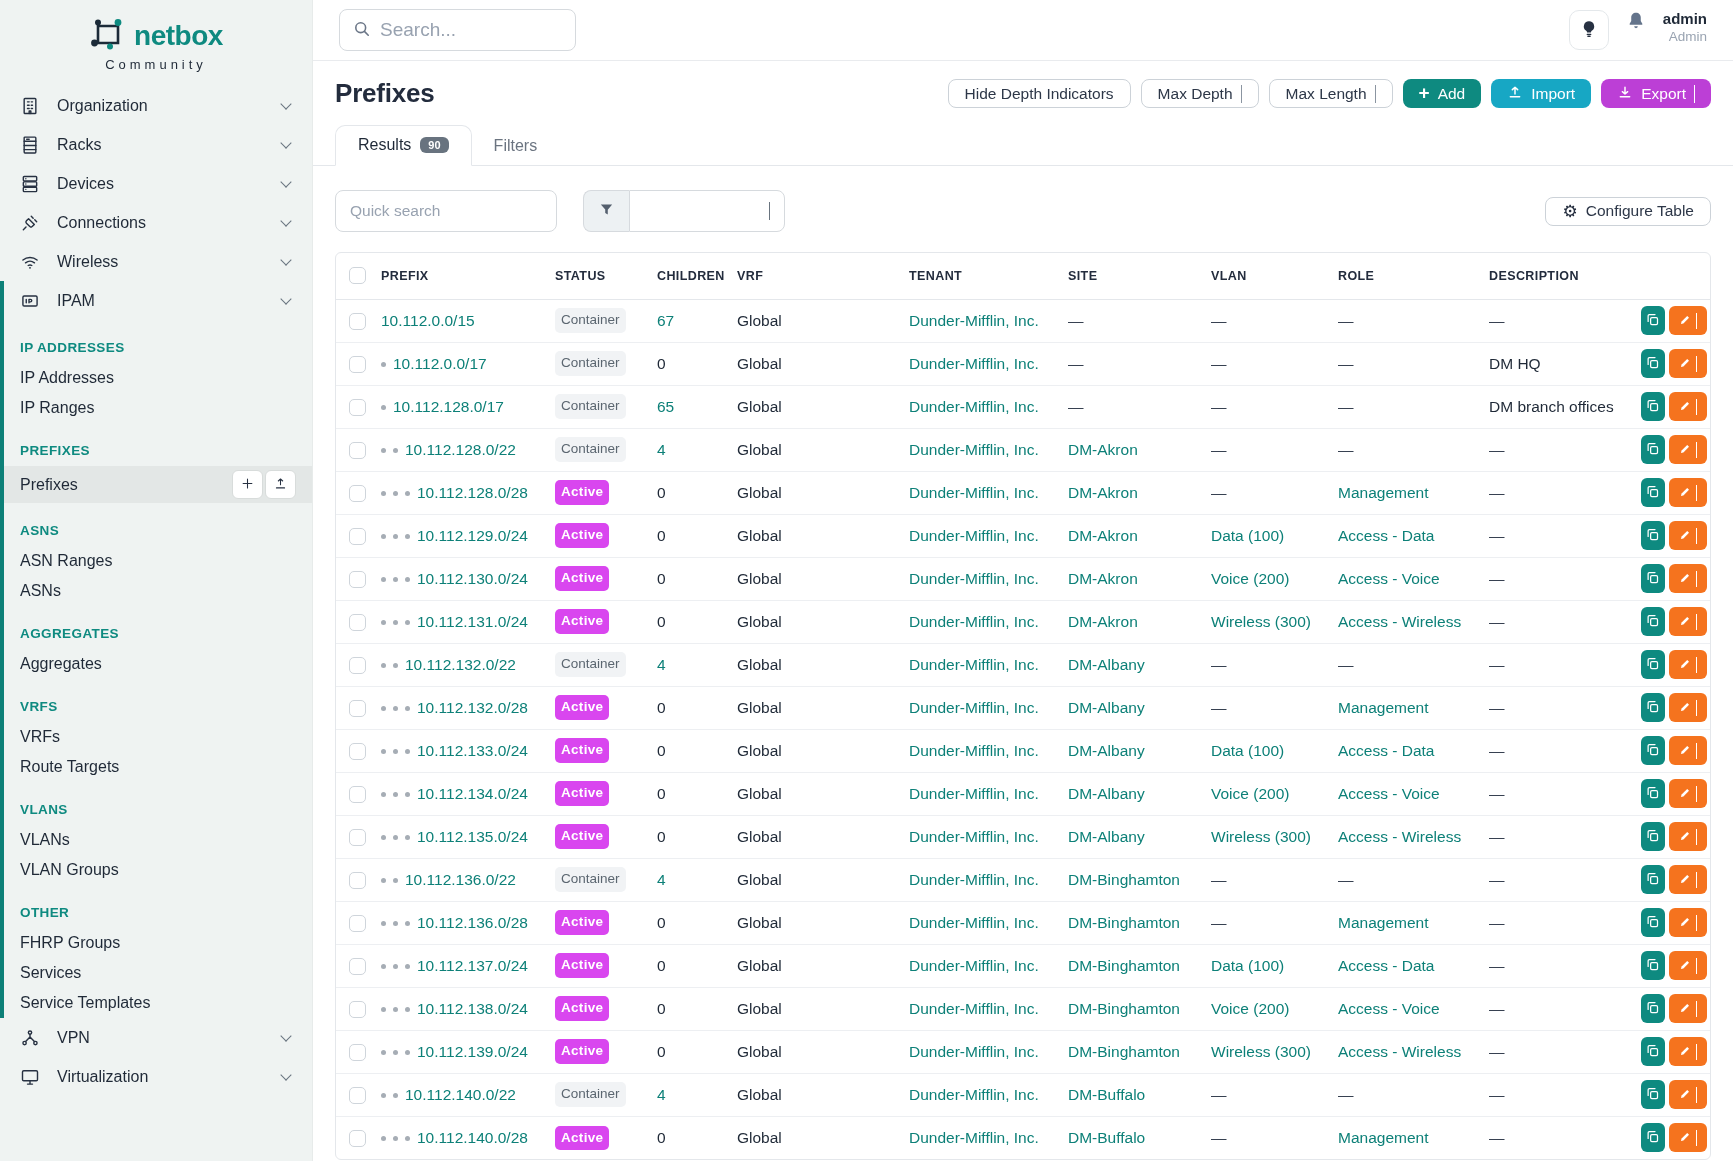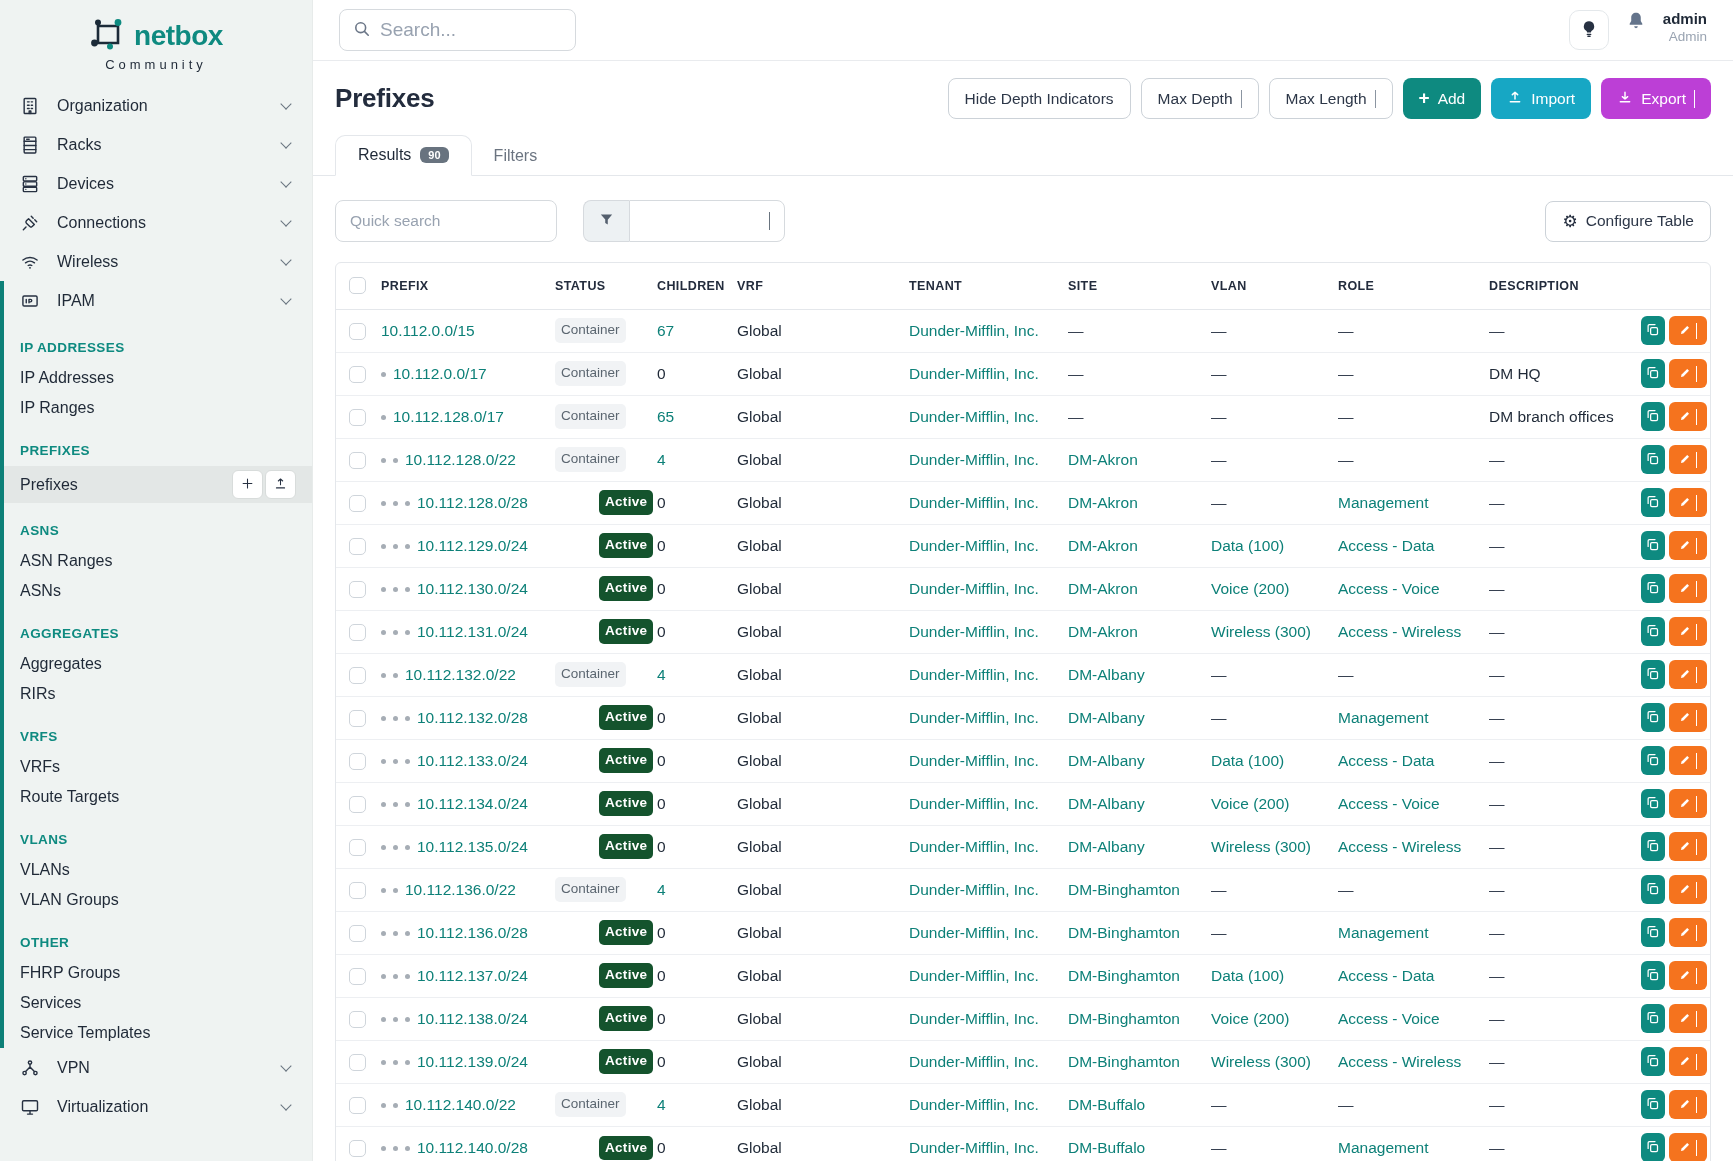--- a/index.html
+++ b/index.html
@@ -36,21 +36,21 @@
   .bell-btn { background:none; border:none; display:flex; cursor:pointer; }
   .user-names { text-align:right; line-height:1.25; }
   .user-name { font-size:15px; font-weight:700; color:#1f2937; }
   .user-role { font-size:13.5px; color:#9aa4b2; }
 
   
   .main { flex:1; padding:0 22px; overflow:hidden; }
   .page-head { display:flex; align-items:center; margin-top:17px; }
   .page-title { font-size:26px; font-weight:600; color:#232c3d; letter-spacing:-0.2px; }
   .toolbar { margin-left:auto; display:flex; gap:10px; }
-  .btn { height:41px; display:flex; align-items:center; gap:8px; padding:0 16px; border-radius:8px; font-size:15.5px; cursor:pointer; border:none; font-family:inherit; white-space:nowrap; }
+  .btn { height:29px; display:flex; align-items:center; gap:8px; padding:0 16px; border-radius:8px; font-size:15.5px; cursor:pointer; border:none; font-family:inherit; white-space:nowrap; }
   .btn-outline { background:#fff; border:1px solid #ccd2d8; color:#2d3748; }
   .btn-teal { background:#0e8a80; color:#fff; }
   .btn-cyan { background:#17a7c4; color:#fff; }
   .btn-purple { background:#bc3fd6; color:#fff; }
   .btn .chev { border-color:#8b95a1; }
   .btn-purple .chev, .btn-cyan .chev, .btn-teal .chev { border-color:#fff; width:7px; height:7px; }
   .plus-glyph { font-size:19px; font-weight:700; line-height:1; margin-top:-2px; }
 
   
   .tabs { margin:16px -22px 0; padding:0 22px; border-bottom:1px solid #e4e7eb; display:flex; align-items:flex-end; }
@@ -75,21 +75,21 @@
   tbody td { height:43px; padding:0; font-size:15.5px; border-top:1px solid #edeff2; vertical-align:middle; white-space:nowrap; overflow:hidden; }
   tbody tr:first-child td { border-top:none; }
   .cb { width:17px; height:17px; border:1.5px solid #cfd5db; border-radius:5px; background:#fff; display:inline-block; vertical-align:middle; cursor:pointer; }
   .cell-cb { padding-left:13px !important; }
   .link { color:#0d8078; text-decoration:none; cursor:pointer; }
   .dash { color:#374151; }
   .plain { color:#1f2937; }
   .dot { width:5px; height:5px; border-radius:50%; background:#a6adb5; display:inline-block; margin-right:7px; vertical-align:middle; }
   .badge { display:inline-block; font-size:13.5px; border-radius:5px; padding:4px 6px; line-height:1.2; }
   .badge-container { background:#f1f3f5; color:#5b6670; }
-  .badge-active { background:#14532d; color:#fff; font-weight:600; letter-spacing:0.3px;margin-left:44px; }
+  .badge-active { background:#d946ef; color:#fff; font-weight:600; letter-spacing:0.3px; }
   .acts { display:flex; gap:4px; justify-content:flex-end; padding-right:9px; align-items:center; }
   .act-copy { width:28px; height:29px; background:#0e8a80; border:none; border-radius:6px; display:flex; align-items:center; justify-content:center; cursor:pointer; }
   .act-edit { width:45px; height:29px; background:#f5731e; border:none; border-radius:6px; display:flex; align-items:center; justify-content:center; gap:4px; cursor:pointer; }
   .act-edit .chev { border-color:#fff; width:6px; height:6px; border-width:1.6px; margin-top:-2px; }
 </style>
 </head>
 <body>
 
 <div class="app">
 
@@ -206,21 +206,20 @@
                   <path d="M12 14V5M8.5 8L12 4.8 15.5 8M5.5 19h13"></path>
                 </svg></span>
             </button>
           </span>
         </div>
         <div class="sec-header">ASNS</div>
         <div class="sub-item"><span>ASN Ranges</span></div>
         <div class="sub-item"><span>ASNs</span></div>
         <div class="sec-header">AGGREGATES</div>
         <div class="sub-item"><span>Aggregates</span></div>
-        <div class="sub-item"><span>RIRs</span></div>
         <div class="sec-header">VRFS</div>
         <div class="sub-item"><span>VRFs</span></div>
         <div class="sub-item"><span>Route Targets</span></div>
         <div class="sec-header">VLANS</div>
         <div class="sub-item"><span>VLANs</span></div>
         <div class="sub-item"><span>VLAN Groups</span></div>
         <div class="sec-header">OTHER</div>
         <div class="sub-item"><span>FHRP Groups</span></div>
         <div class="sub-item"><span>Services</span></div>
         <div class="sub-item"><span>Service Templates</span></div>

